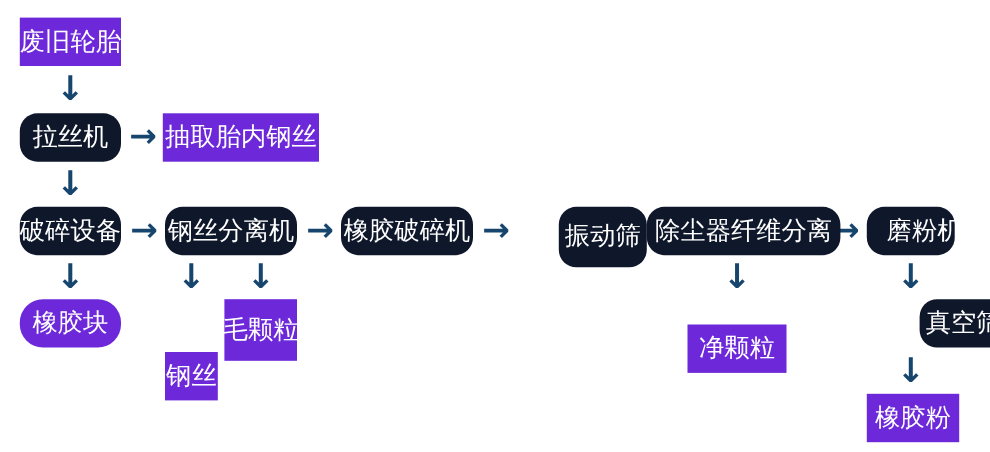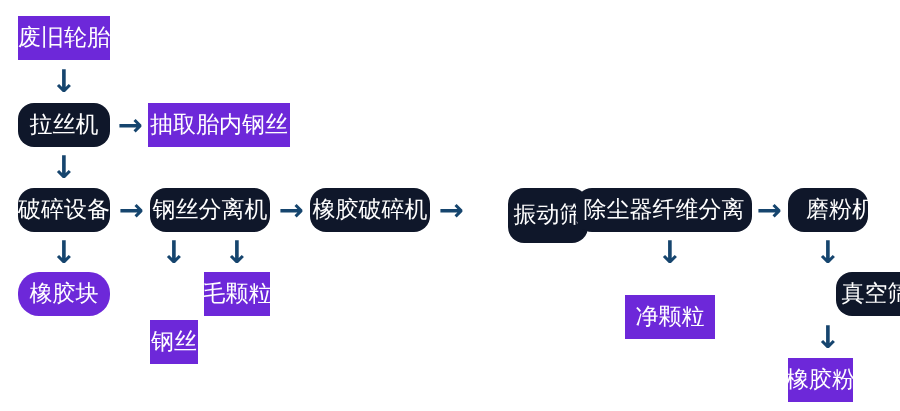--- a/index.html
+++ b/index.html
@@ -67,21 +67,21 @@
     <div class="arrow down" style="left: 650px; top: 231px; width: 40px; height: 42px;">↓</div>
     <div class="arrow down" style="left: 808px; top: 231px; width: 40px; height: 42px;">↓</div>
     <div class="arrow down" style="left: 808px; top: 316px; width: 40px; height: 42px;">↓</div>
     <div class="node blue" style="left: 18px; top: 16px; width: 92px; height: 44px;">废旧轮胎</div>
     <div class="node red" style="left: 18px; top: 103px; width: 92px; height: 44px;">拉丝机</div>
     <div class="node blue" style="left: 148px; top: 103px; width: 142px; height: 44px;">抽取胎内钢丝</div>
     <div class="node red" style="left: 18px; top: 188px; width: 92px; height: 44px;">破碎设备</div>
     <div class="node red" style="left: 150px; top: 188px; width: 120px; height: 44px;">钢丝分离机</div>
     <div class="node red" style="left: 310px; top: 188px; width: 120px; height: 44px;">橡胶破碎机</div>
     <div class="node red" style="left: 470px; top: 188px; width: 80px; height: 55px; margin-left: 38px;">振动筛</div>
-    <div class="node red" style="left: 576px; top: 188px; width: 176px; height: 44px;">除尘器纤维分离</div>
+    <div class="node red" style="left: 588px; top: 188px; width: 176px; height: 44px;">除尘器纤维分离</div>
     <div class="node red" style="left: 788px; top: 188px; width: 80px; height: 44px; padding-left: 25px;">磨粉机</div>
     <div class="node blue" style="left: 18px; top: 272px; width: 92px; height: 44px; border-radius: 21px;">橡胶块</div>
     <div class="node blue" style="left: 150px; top: 272px; width: 48px; height: 44px; margin-top: 48px;">钢丝</div>
-    <div class="node blue" style="left: 204px; top: 272px; width: 66px; height: 44px;">毛颗粒</div>
+    <div class="node blue" style="left: 204px; top: 272px; width: 66px; height: 56px;">毛颗粒</div>
     <div class="node blue" style="left: 625px; top: 272px; width: 90px; height: 44px; margin-top: 23px;">净颗粒</div>
     <div class="node red" style="left: 836px; top: 272px; width: 80px; height: 44px;">真空筛</div>
-    <div class="node blue" style="left: 788px; top: 358px; width: 65px; height: 44px;">橡胶粉</div>
+    <div class="node blue" style="left: 788px; top: 358px; width: 84px; height: 44px;">橡胶粉</div>
   </div>
 
 </body></html>

